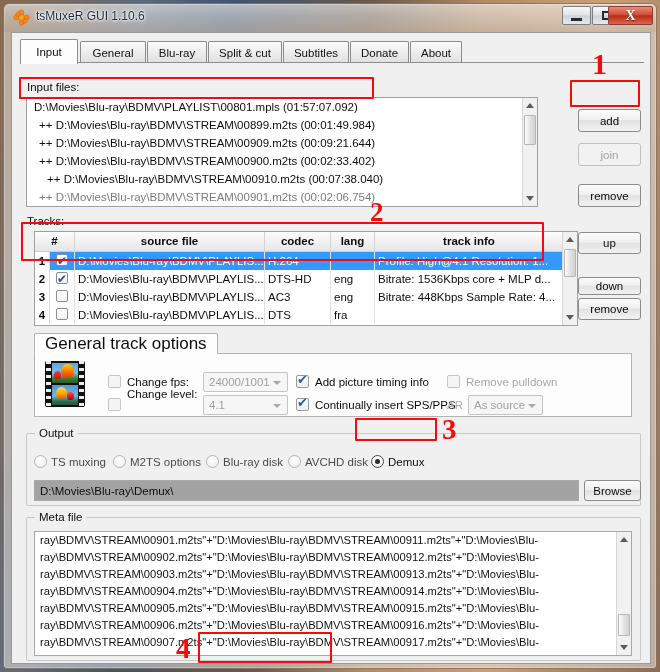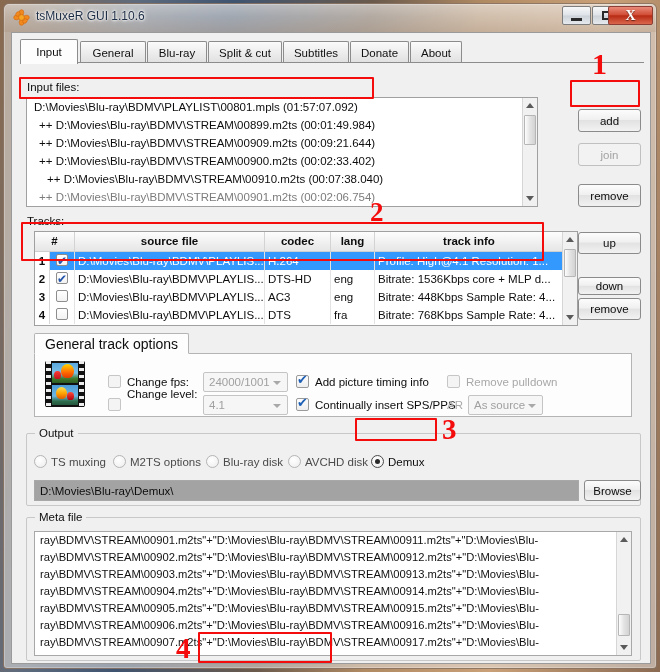--- a/index.html
+++ b/index.html
@@ -194,21 +194,21 @@
     background: #f0f0f0; padding: 0 4px;
     font-size: 11.5px; color: #0d0d0d;
   }
 
   
   #gto-tab {
     position: absolute; left: 0px; top: 0px;
     height: 21px; padding: 0 10px;
     border: 1px solid #b4b4b4; border-bottom: 1px solid #fdfdfd;
     background: #fdfdfd;
-    font-size: 14px; color: #0d0d0d;
+    font-size: 17px; color: #0d0d0d;
     display: flex; align-items: center;
     border-radius: 2px 2px 0 0; z-index: 2;
   }
   #gto-panel {
     position: absolute; left: 0; top: 20px; right: 0; bottom: 0;
     border: 1px solid #b4b4b4; background: #fdfdfd;
   }
 
   
   .filmicon { position: absolute; width: 40px; height: 46px;
@@ -418,21 +418,20 @@
       </div>
 
       <div class="trow" style="top:74px;">
         <div class="tcell num" style="left:0px; width:15px;">4</div>
         <div class="tcell" style="left:15px; width:25px;">
           <span class="cb" style="left:6px; top:2px;"></span>
         </div>
         <div class="tcell" style="left:40px; width:190px;">D:\Movies\Blu-ray\BDMV\PLAYLIS...</div>
         <div class="tcell" style="left:230px; width:66px;">DTS</div>
         <div class="tcell" style="left:296px; width:44px;">fra</div>
-        <div class="tcell" style="left:340px; width:190px; border-right:none;">Bitrate: 768Kbps  Sample Rate: 4...</div>
       </div>
 
       <div class="vscroll">
         <div class="sb-arrow up">
             <i></i>
           </div>
         <div class="sb-thumb" style="top:17px; height:28px;"></div>
         <div class="sb-arrow down">
             <i></i>
           </div>

